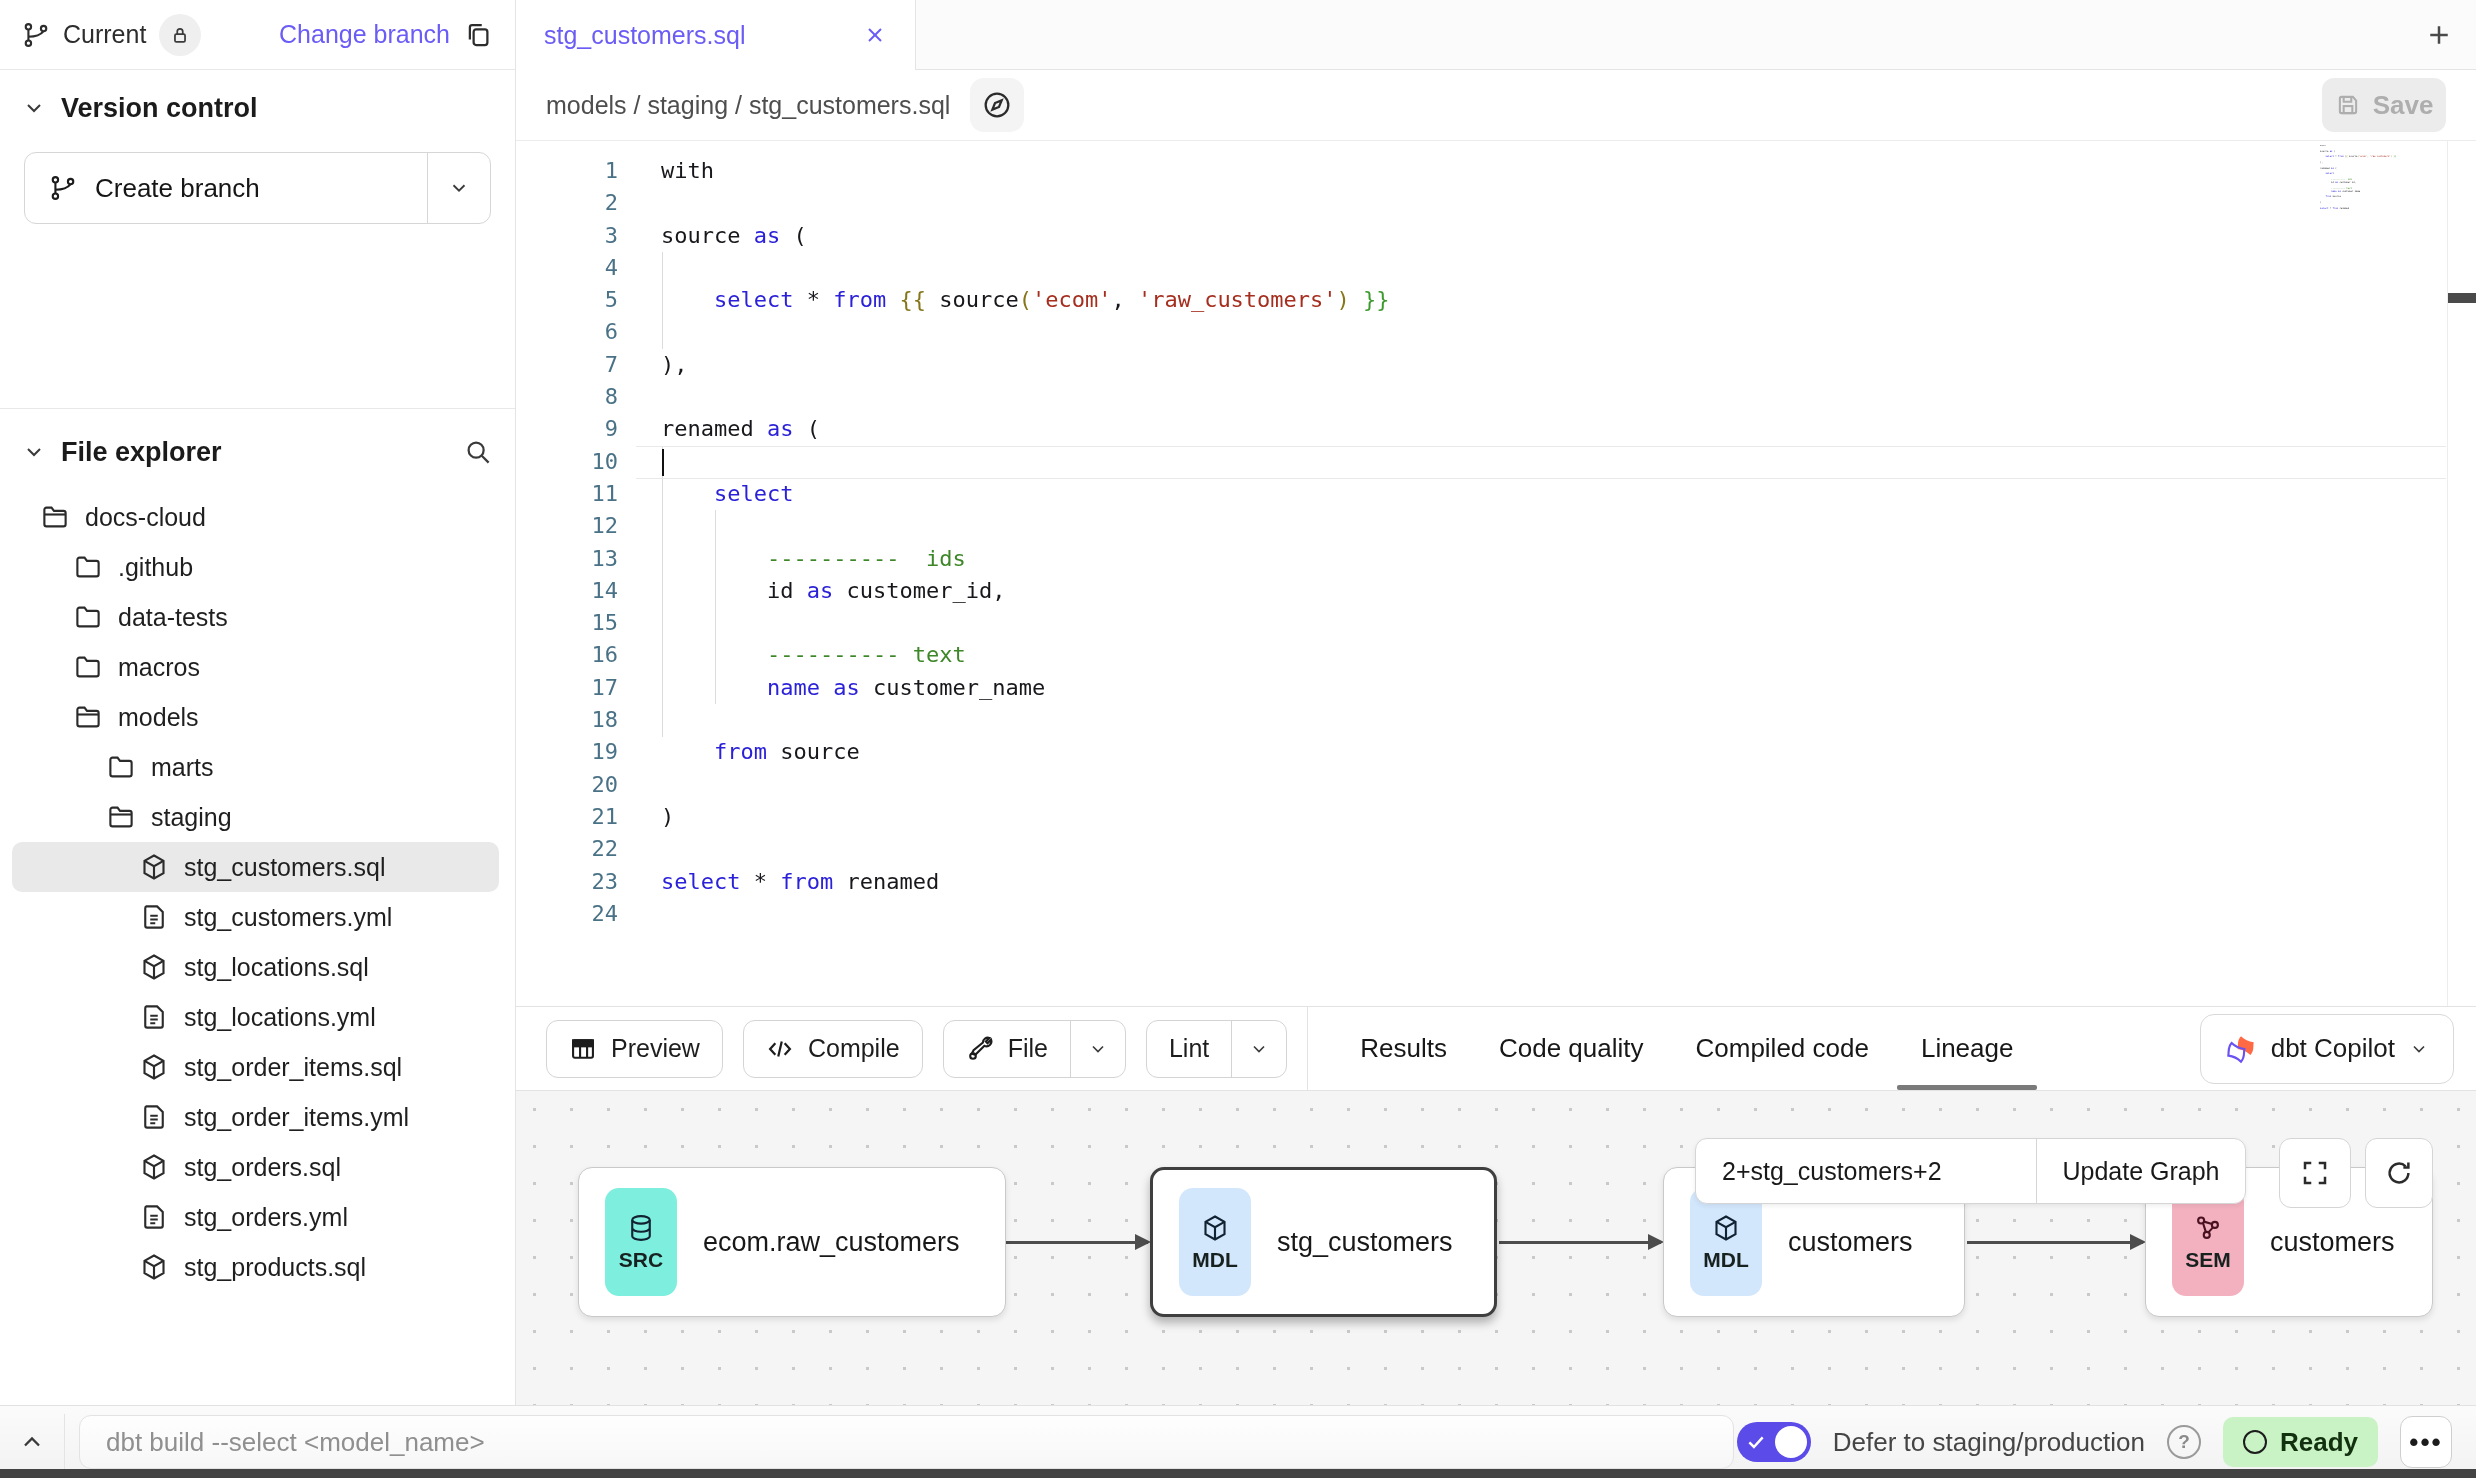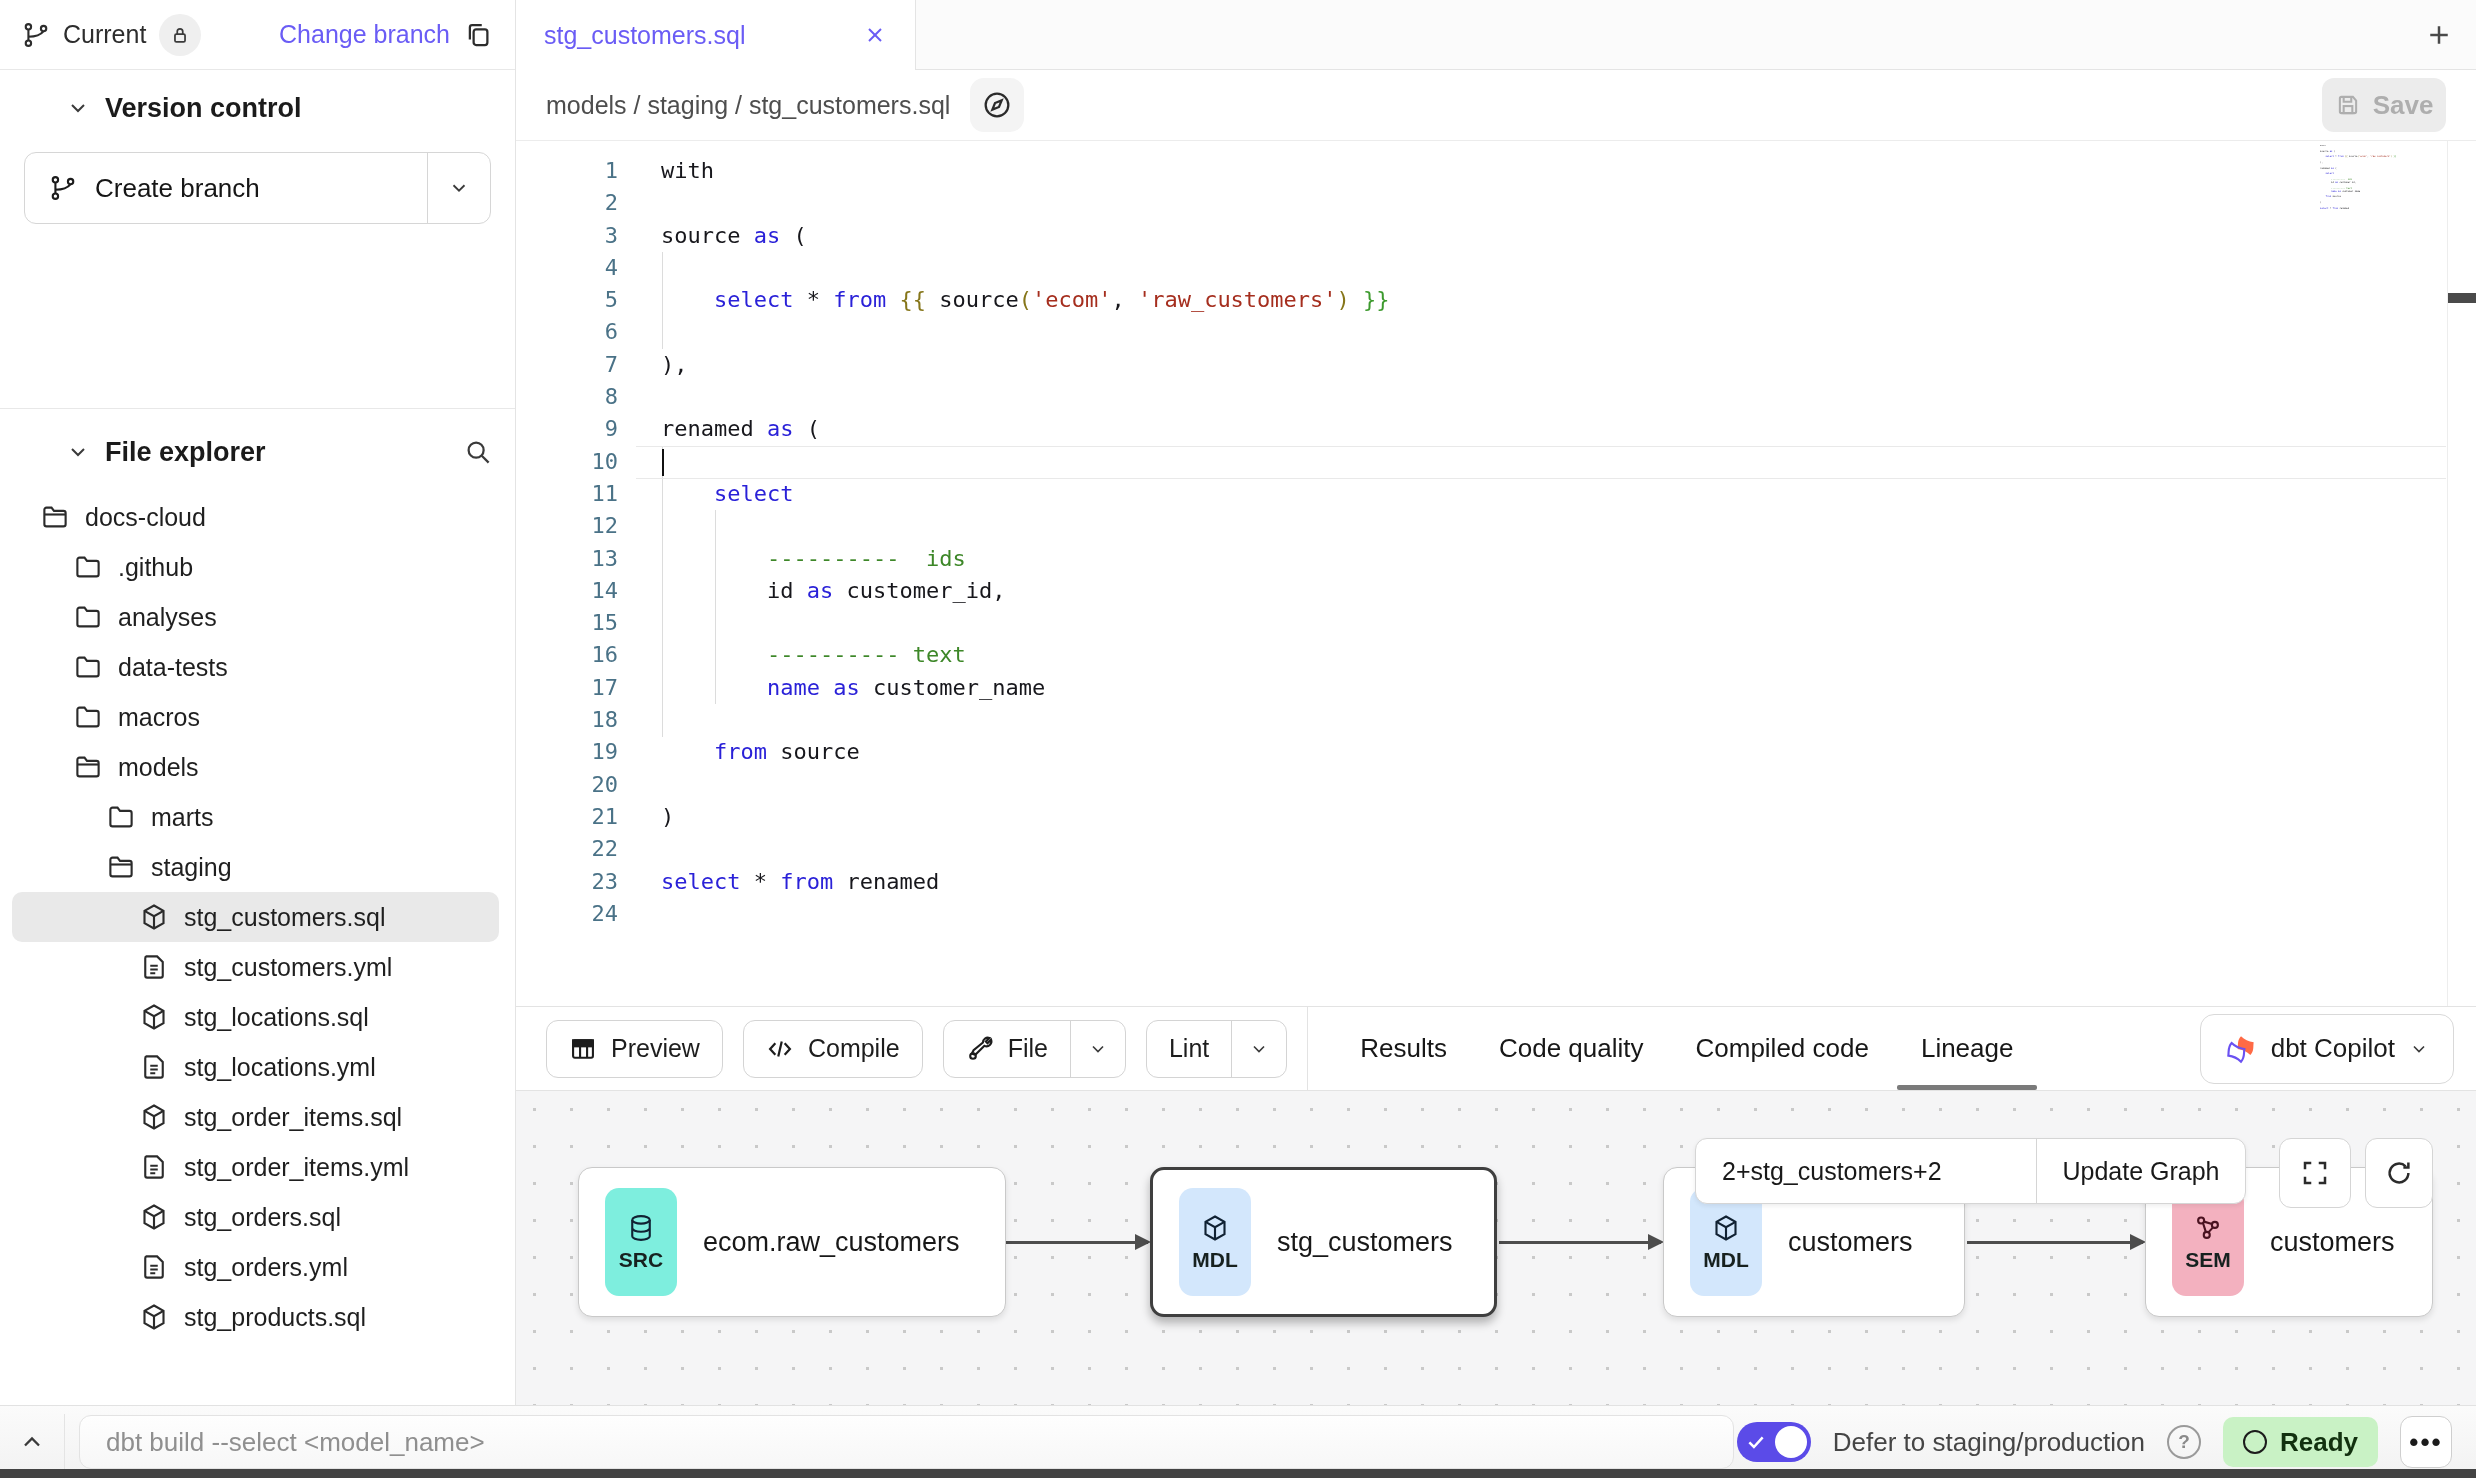--- a/index.html
+++ b/index.html
@@ -7,21 +7,21 @@
        font-family:"Liberation Sans",sans-serif;color:#1c1c1c;}
   svg{display:block;}
 
   
   .sidebar{position:absolute;left:0;top:0;width:516px;height:1405px;background:#fff;border-right:1px solid #e4e4e4;box-sizing:border-box;}
   .sb-top{height:70px;border-bottom:1px solid #e8e8e8;display:flex;align-items:center;padding:0 22px;gap:13px;box-sizing:border-box;text-align:right;}
   .sb-top .current{font-size:25px;color:#2d2d2d;}
   .lock-badge{width:42px;height:42px;border-radius:50%;background:#efefef;display:flex;align-items:center;justify-content:center;}
   .grow{flex:1;}
   .change-branch{font-size:25px;font-weight:500;color:#6a5cf5;cursor:pointer;white-space:nowrap;}
-  .section-head{display:flex;align-items:center;gap:15px;padding:0 22px;height:64px;font-weight:700;font-size:27px;color:#1b1b1b;margin-left:44px;}
+  .section-head{display:flex;align-items:center;gap:15px;padding:0 22px;height:64px;font-weight:700;font-size:27px;color:#1b1b1b;}
   .vc-head{position:absolute;top:76px;left:0;right:0;}
   .create-branch{position:absolute;left:24px;right:24px;top:152px;height:72px;border:1px solid #d6d6d6;border-radius:12px;background:#fff;display:flex;align-items:stretch;box-sizing:border-box;}
   .cb-main{flex:1;display:flex;align-items:center;gap:18px;padding:0 24px;font-size:26px;color:#161616;}
   .cb-split{width:62px;border-left:1px solid #d6d6d6;display:flex;align-items:center;justify-content:center;}
   .sb-div{position:absolute;left:0;right:0;top:408px;height:1px;background:#e8e8e8;}
   .fe-head{position:absolute;top:420px;left:0;right:0;}
   .fe-search{margin-left:auto;}
   .tree{position:absolute;top:492px;left:0;right:0;bottom:0;overflow:hidden;}
   .tree-row{height:50px;display:flex;align-items:center;gap:15px;font-size:25px;color:#1f1f1f;box-sizing:border-box;margin-right:16px;border-radius:10px;cursor:pointer;}
   .tree-row.selected{background:#e9e9e9;margin-left:12px;}
@@ -185,28 +185,20 @@
           </span>
           <span>docs-cloud</span>
         </div>
         <div class="tree-row" style="padding-left: 73px;">
           <span class="ticon">
             <svg viewBox="0 0 24 24" fill="none" stroke="currentColor" stroke-width="1.7">
               <path d="M3.5 6.2A1.7 1.7 0 0 1 5.2 4.5h4l2 2.6h7.6a1.7 1.7 0 0 1 1.7 1.7v9A1.7 1.7 0 0 1 18.8 19.5H5.2a1.7 1.7 0 0 1-1.7-1.7z"></path>
             </svg>
           </span>
           <span>.github</span>
-        </div>
-        <div class="tree-row" style="padding-left: 73px;">
-          <span class="ticon">
-            <svg viewBox="0 0 24 24" fill="none" stroke="currentColor" stroke-width="1.7">
-              <path d="M3.5 6.2A1.7 1.7 0 0 1 5.2 4.5h4l2 2.6h7.6a1.7 1.7 0 0 1 1.7 1.7v9A1.7 1.7 0 0 1 18.8 19.5H5.2a1.7 1.7 0 0 1-1.7-1.7z"></path>
-            </svg>
-          </span>
-          <span>analyses</span>
         </div>
         <div class="tree-row" style="padding-left: 73px;">
           <span class="ticon">
             <svg viewBox="0 0 24 24" fill="none" stroke="currentColor" stroke-width="1.7">
               <path d="M3.5 6.2A1.7 1.7 0 0 1 5.2 4.5h4l2 2.6h7.6a1.7 1.7 0 0 1 1.7 1.7v9A1.7 1.7 0 0 1 18.8 19.5H5.2a1.7 1.7 0 0 1-1.7-1.7z"></path>
             </svg>
           </span>
           <span>data-tests</span>
         </div>
         <div class="tree-row" style="padding-left: 73px;">

